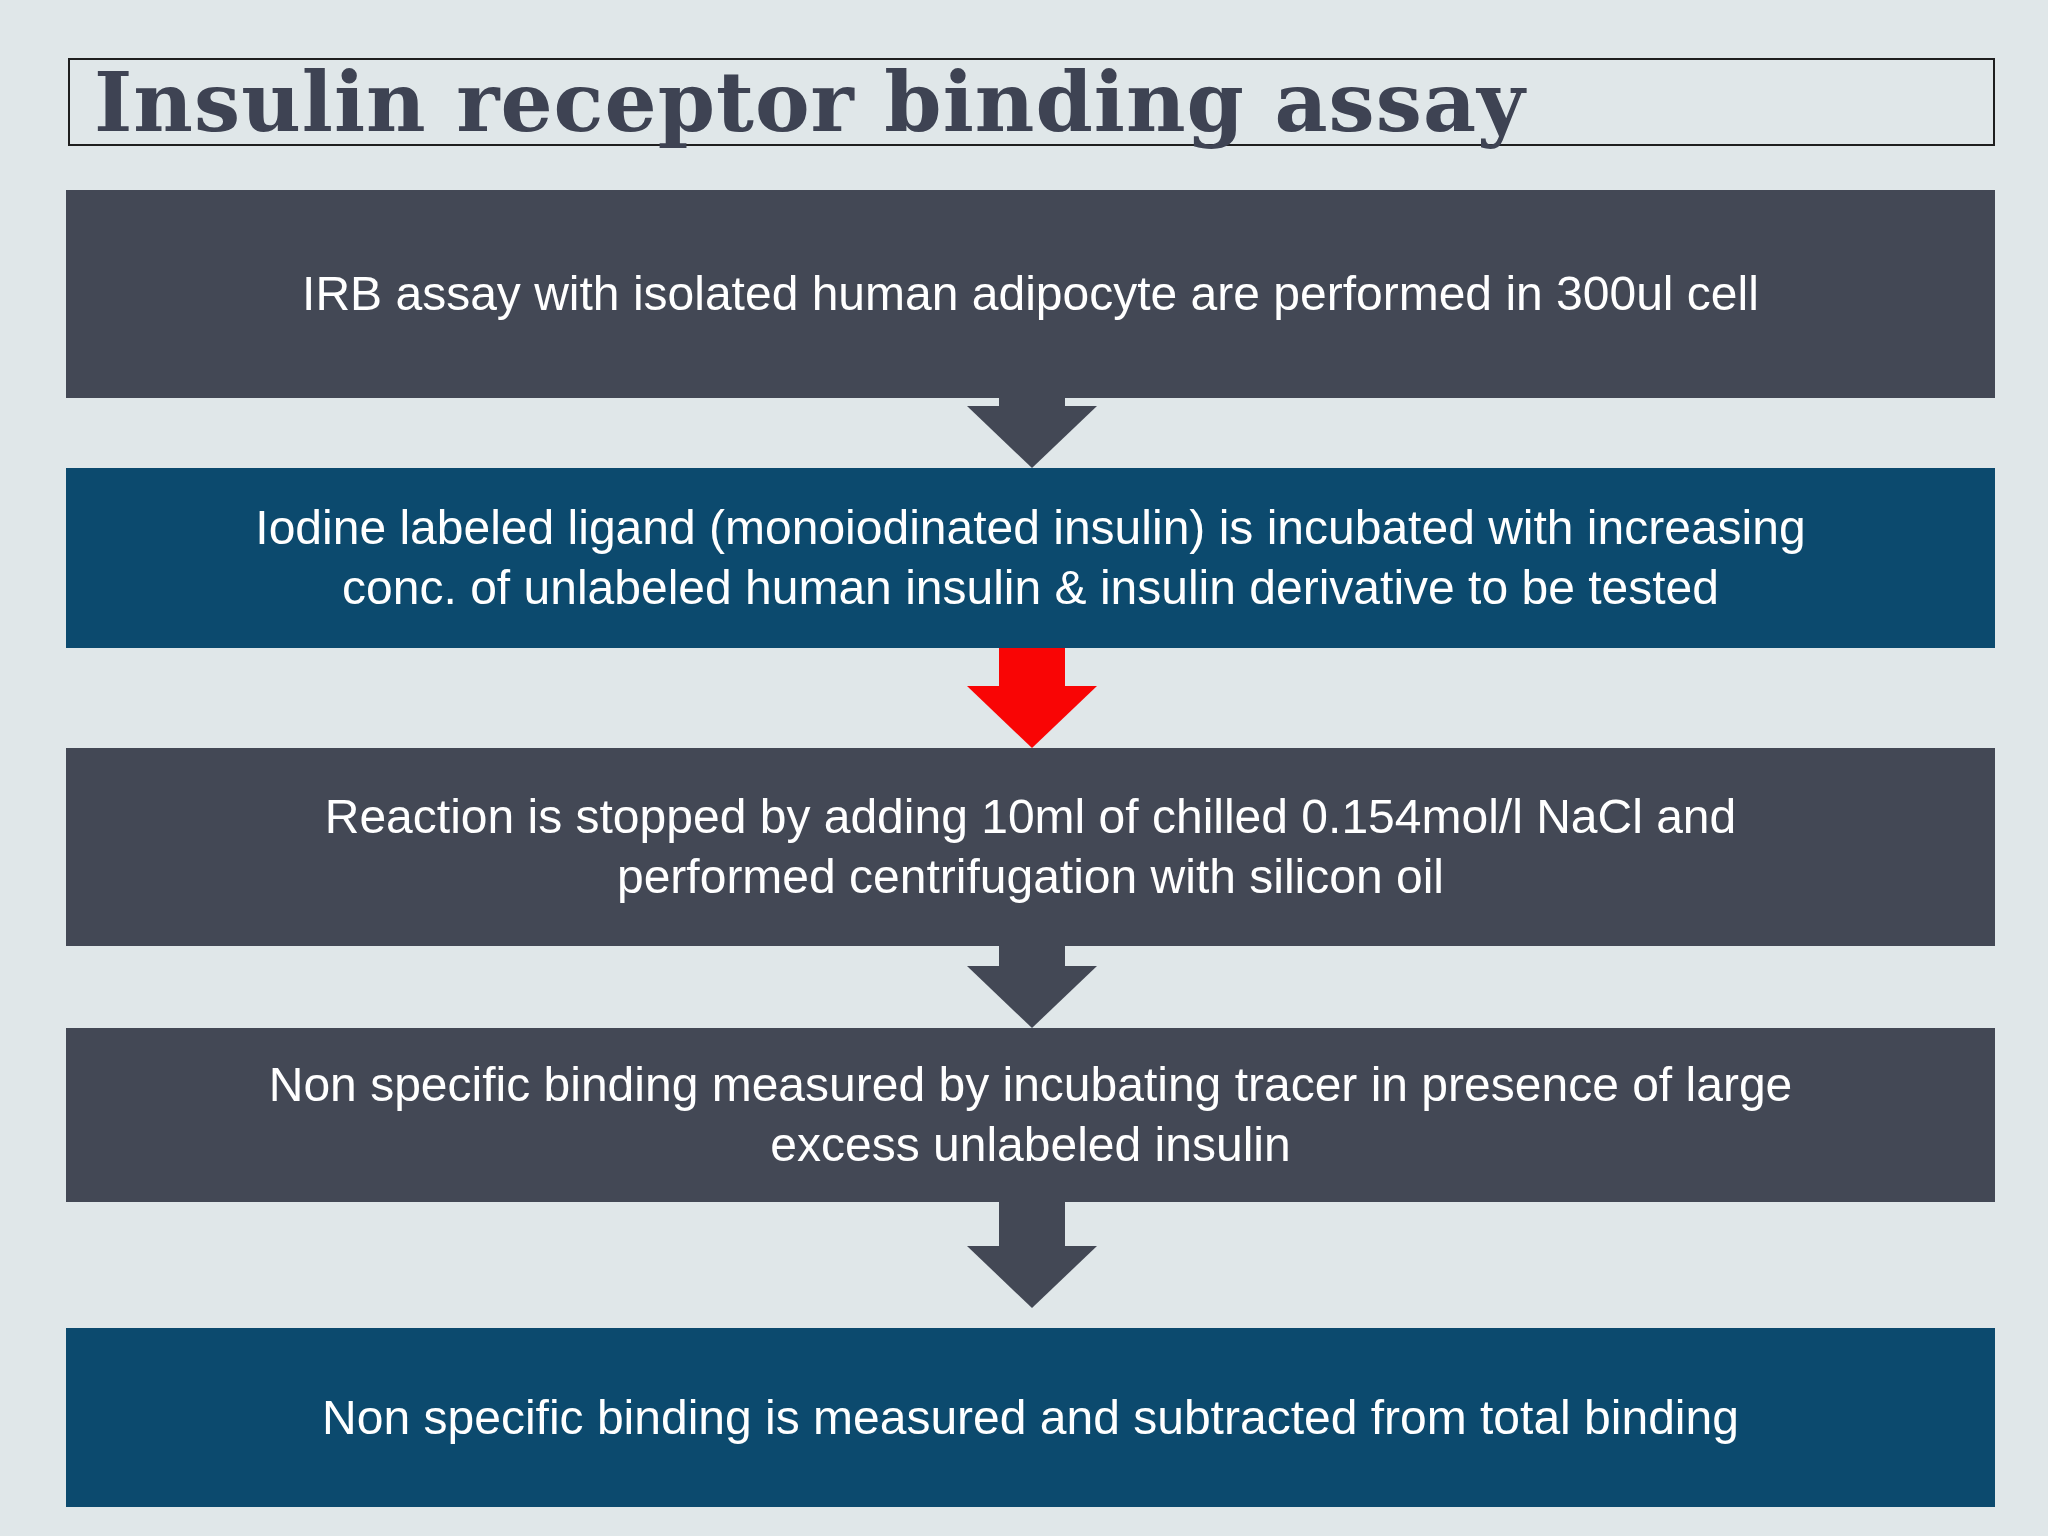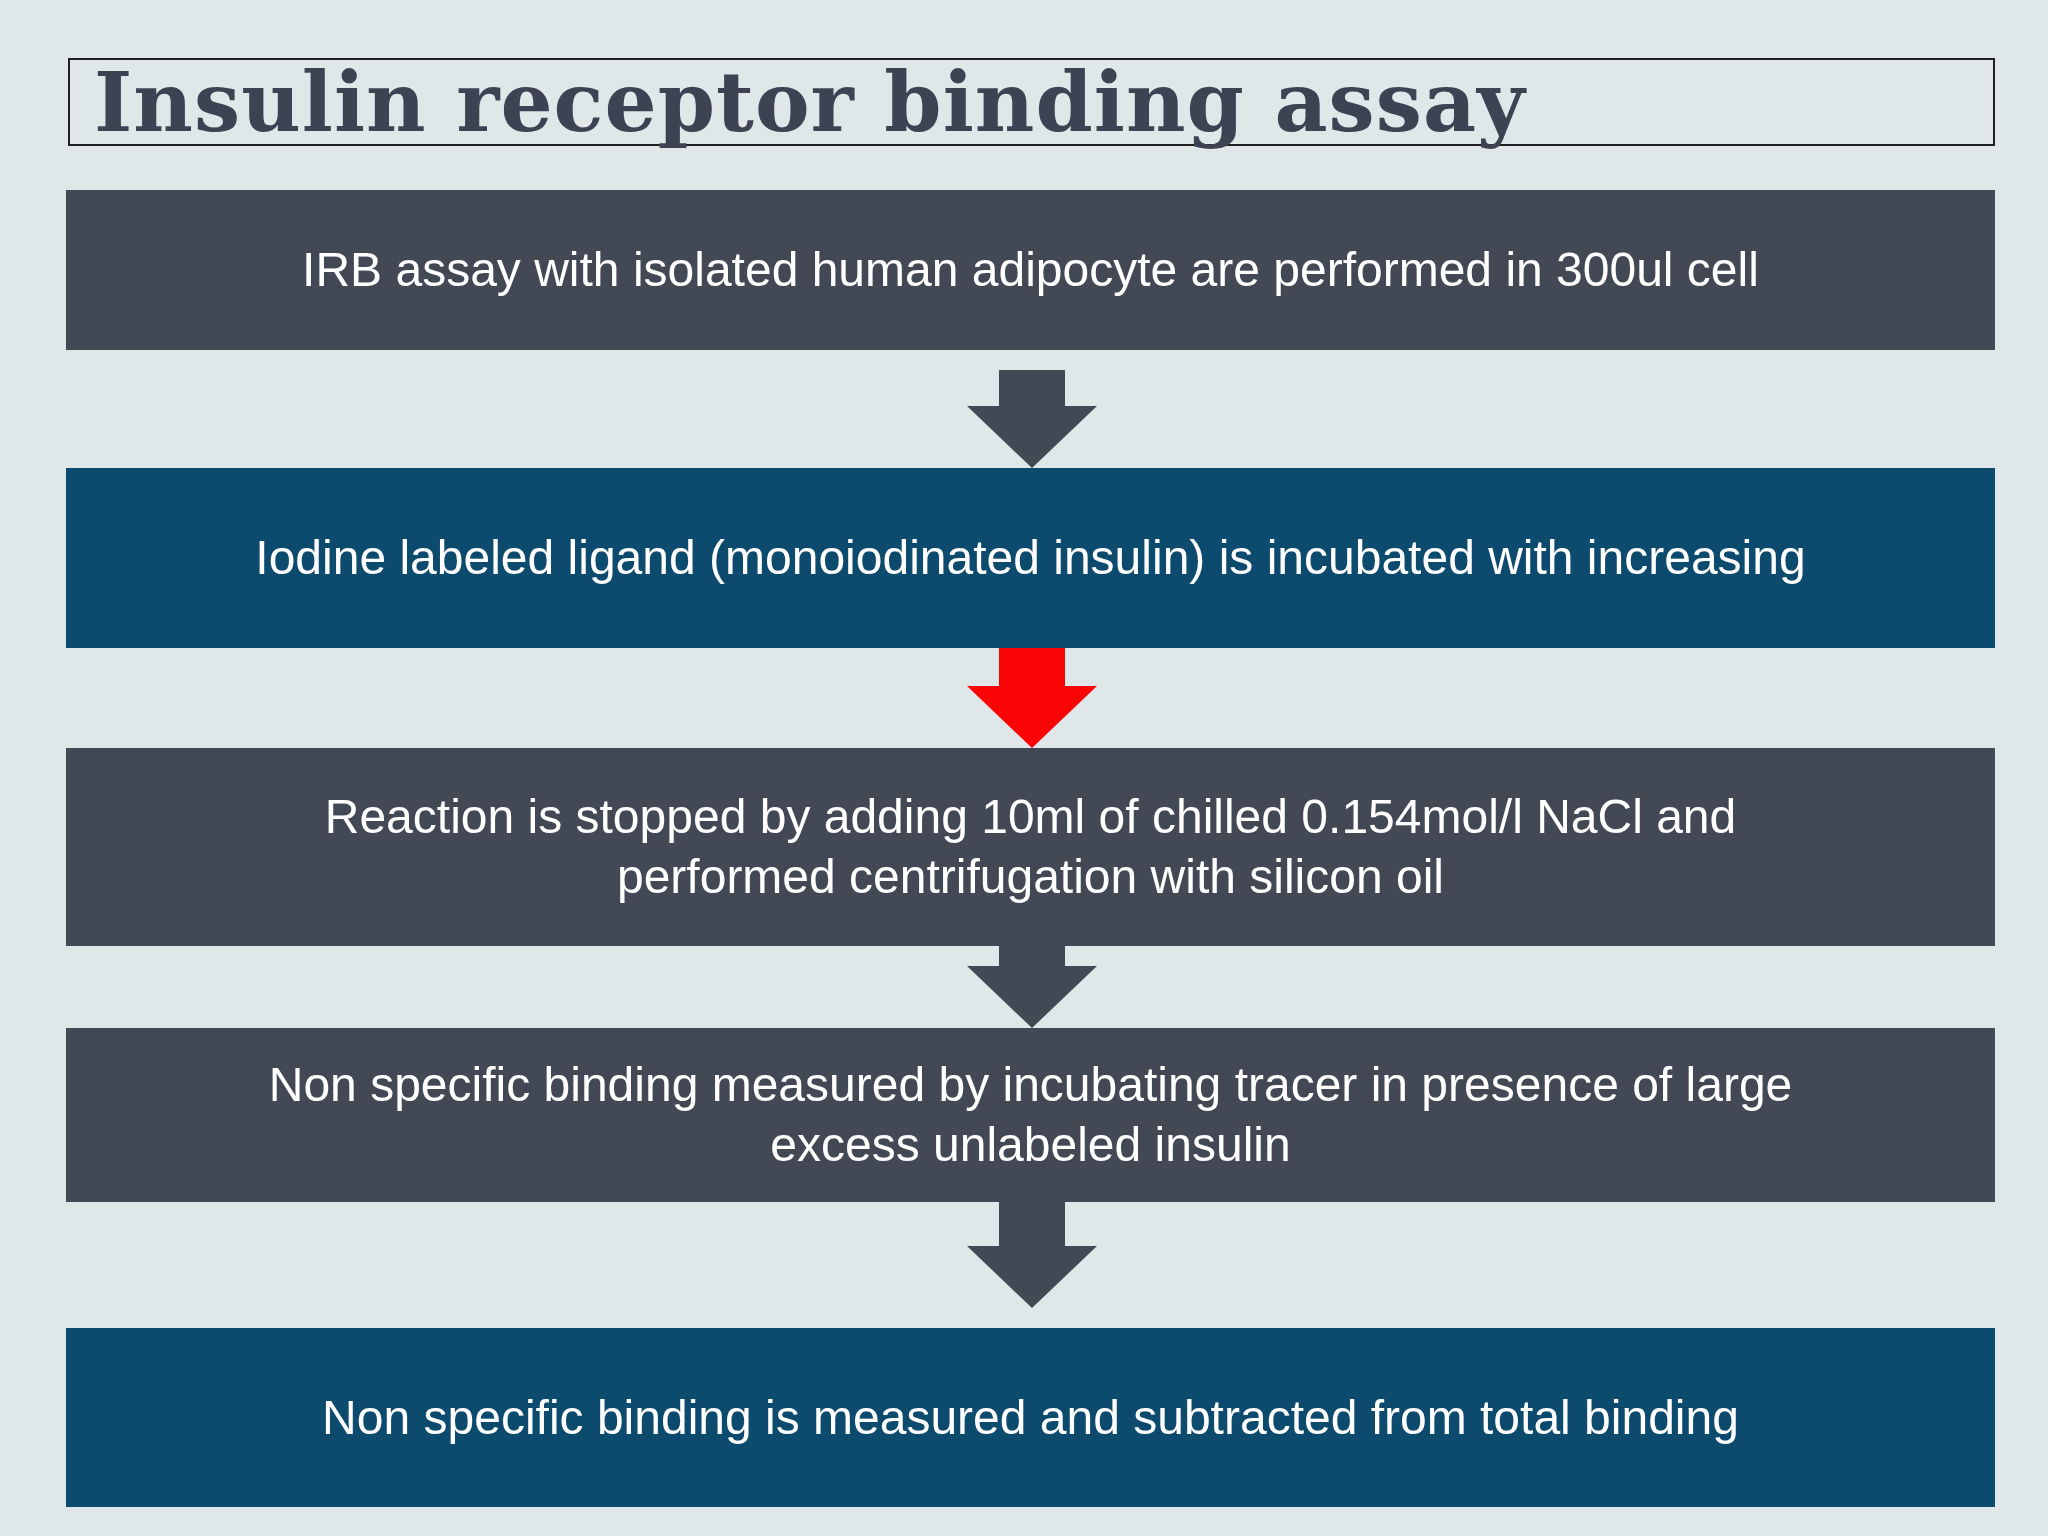--- a/index.html
+++ b/index.html
@@ -41,21 +41,21 @@
     color:#ffffff;
     display:flex;
     flex-direction:column;
     justify-content:center;
     align-items:center;
     text-align:center;
     font-size:48px;
     line-height:60px;
   }
   .box.red{ background:#0c4a6e; }
-  .b1{ top:190px;  height:160px; }
+  .b1{ top:190px;  height:208px; }
   .b2{ top:468px;  height:180px; }
   .b3{ top:748px;  height:198px; }
   .b4{ top:1028px; height:174px;align-items:center; }
   .b5{ top:1308px; height:179px;margin-top:20px; }
   .line{ white-space:nowrap; }
   sup{
     font-size:62%;
     vertical-align:super;
     line-height:0;
   }
@@ -96,20 +96,21 @@
     <div class="line">IRB assay with isolated human adipocyte are performed in 300ul cell</div>
   </section>
 
   <div class="arrow a1 arrow-dark">
     <div class="shaft"></div>
     <div class="head"></div>
   </div>
 
   <section class="box b2 red">
     <div class="line">Iodine labeled ligand (monoiodinated insulin) is incubated with increasing</div>
+    <div class="line">conc. of unlabeled human insulin &amp; insulin derivative to be tested</div>
   </section>
 
   <div class="arrow a2 arrow-red">
     <div class="shaft"></div>
     <div class="head"></div>
   </div>
 
   <section class="box b3">
     <div class="line">Reaction is stopped by adding 10ml of chilled 0.154mol/l NaCl and</div>
     <div class="line">performed centrifugation with silicon oil</div>

